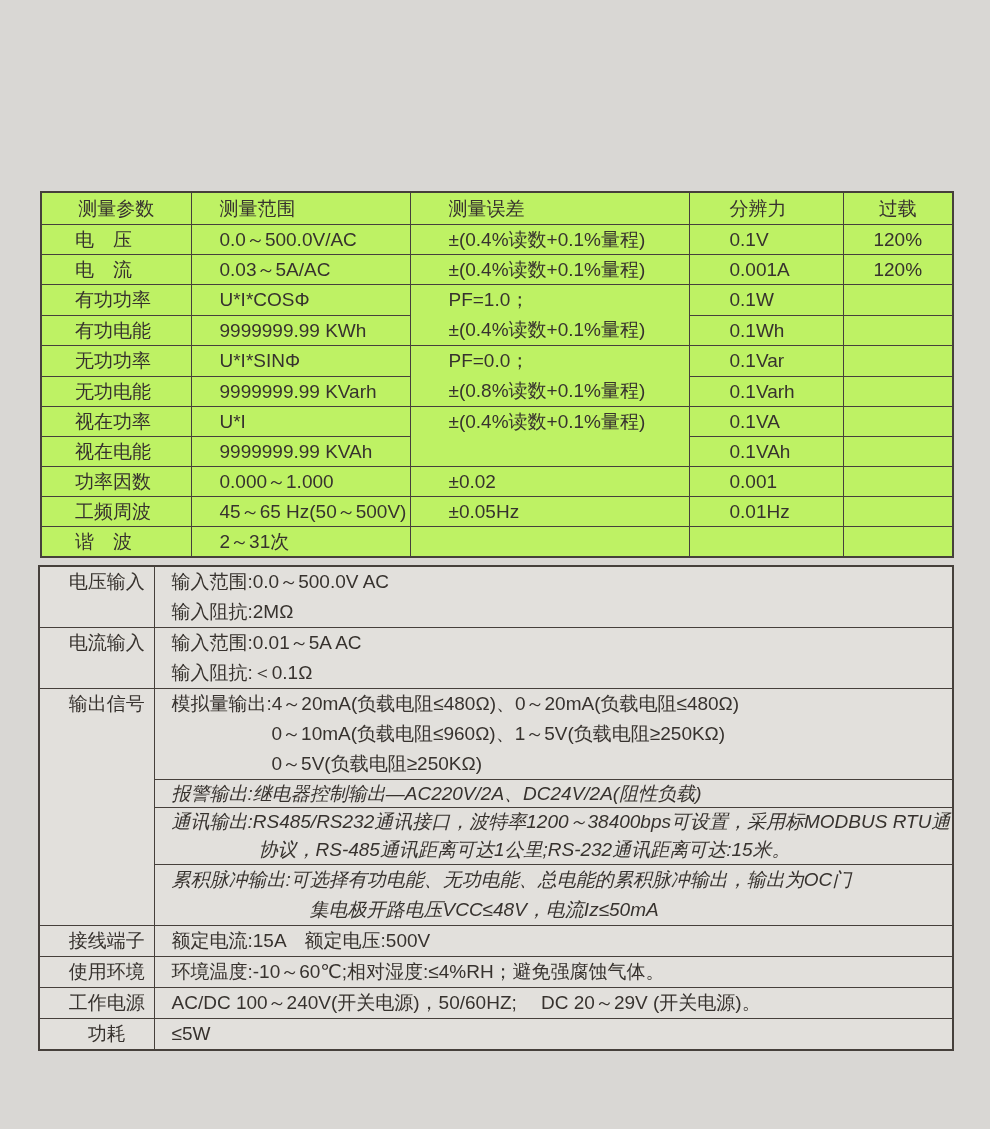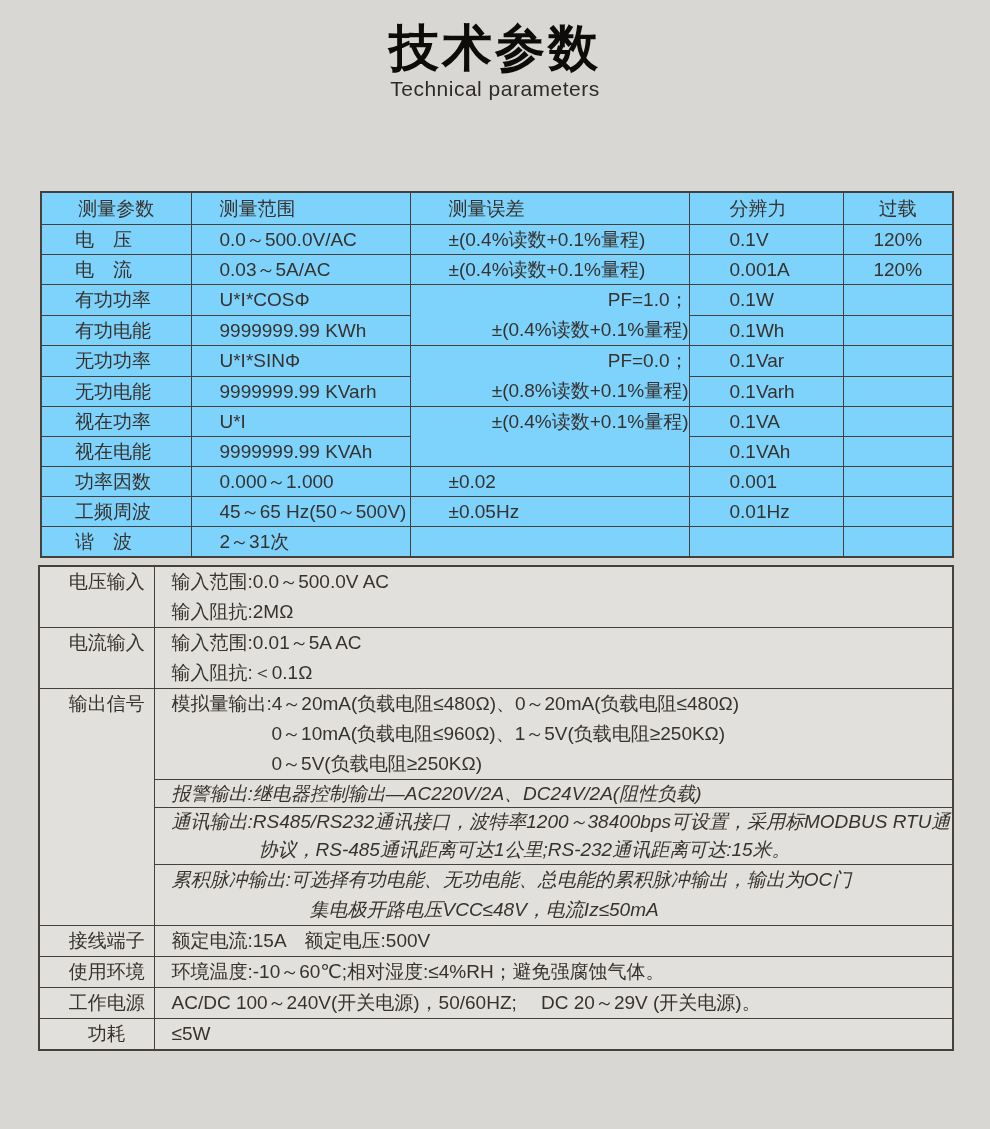--- a/index.html
+++ b/index.html
@@ -48,31 +48,31 @@
     white-space: nowrap;
     overflow: hidden;
   }
   
   .t1 {
     position: absolute;
     left: 40px;
     top: 191px;
     width: 912px;
     border: 2px solid #46403b;
-    background: #7dd3fc;
+    background: #bef264;
   }
   .t1 th { height: 31px; line-height: 31px; }
   .t1 td { height: 29px; line-height: 29px; }
   .t1 .c1 { padding-left: 33px; }
   .t1 th.c1 { padding-left: 0; text-align: center; }
   .t1 .c2 { padding-left: 28px; }
   .t1 .c3 { padding-left: 38px; }
   .t1 .c4 { padding-left: 40px; }
   .t1 .c5 { text-align: center; padding-left: 0; }
-  .t1 td.err-merged { vertical-align: top; padding-left: 38px; text-align: right; }
+  .t1 td.err-merged { vertical-align: top; padding-left: 38px; }
   .t1 td.err-merged div { height: 30px; line-height: 30px; }
   
   .t2 {
     position: absolute;
     left: 38px;
     top: 565px;
     width: 914px;
     border: 2px solid #46403b;
     background: #e2e0dc;
   }
@@ -87,24 +87,20 @@
   .t2 .sub .line-comm { padding-left: 17px; height: 28px; line-height: 28px; }
   .t2 .indent-analog { padding-left: 117px; }
   .t2 .indent-comm { padding-left: 104px !important; }
   .t2 .indent-pulse { padding-left: 155px; }
 </style>
 </head>
 <body>
 
 <div class="page">
 
-  <div class="title-block">
-    <h1>技术参数</h1>
-    <div class="subtitle">Technical parameters</div>
-  </div>
 
   <table class="t1">
     <colgroup>
       <col style="width:150px">
         <col style="width:219px">
         <col style="width:279px">
         <col style="width:154px">
         <col style="width:110px">
     </colgroup>
     <thead>

